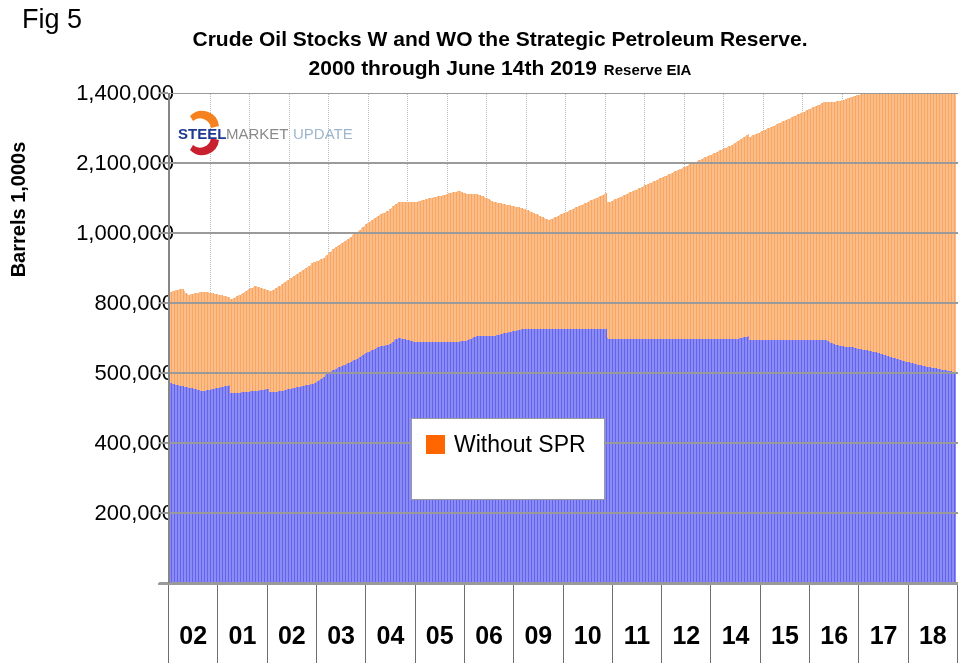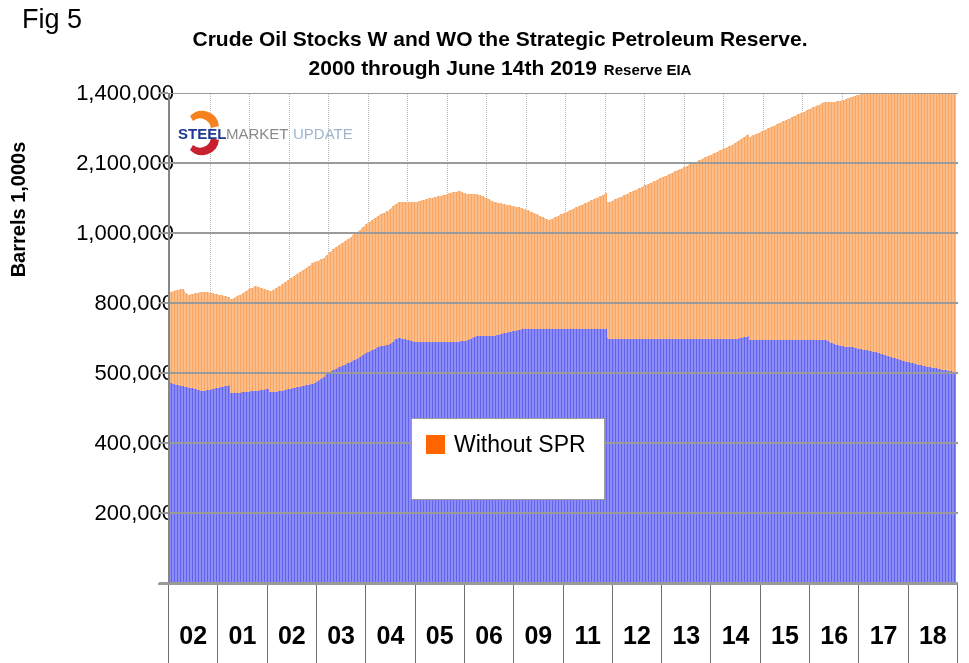--- a/index.html
+++ b/index.html
@@ -2416,27 +2416,27 @@
       <div class="x-cell">
         <span class="x-cell-label">05</span>
       </div>
       <div class="x-cell">
         <span class="x-cell-label">06</span>
       </div>
       <div class="x-cell">
         <span class="x-cell-label">09</span>
       </div>
       <div class="x-cell">
+        <span class="x-cell-label">10</span>
+      </div>
+      <div class="x-cell">
         <span class="x-cell-label">11</span>
       </div>
       <div class="x-cell">
         <span class="x-cell-label">12</span>
-      </div>
-      <div class="x-cell">
-        <span class="x-cell-label">13</span>
       </div>
       <div class="x-cell">
         <span class="x-cell-label">14</span>
       </div>
       <div class="x-cell">
         <span class="x-cell-label">15</span>
       </div>
       <div class="x-cell">
         <span class="x-cell-label">16</span>
       </div>

